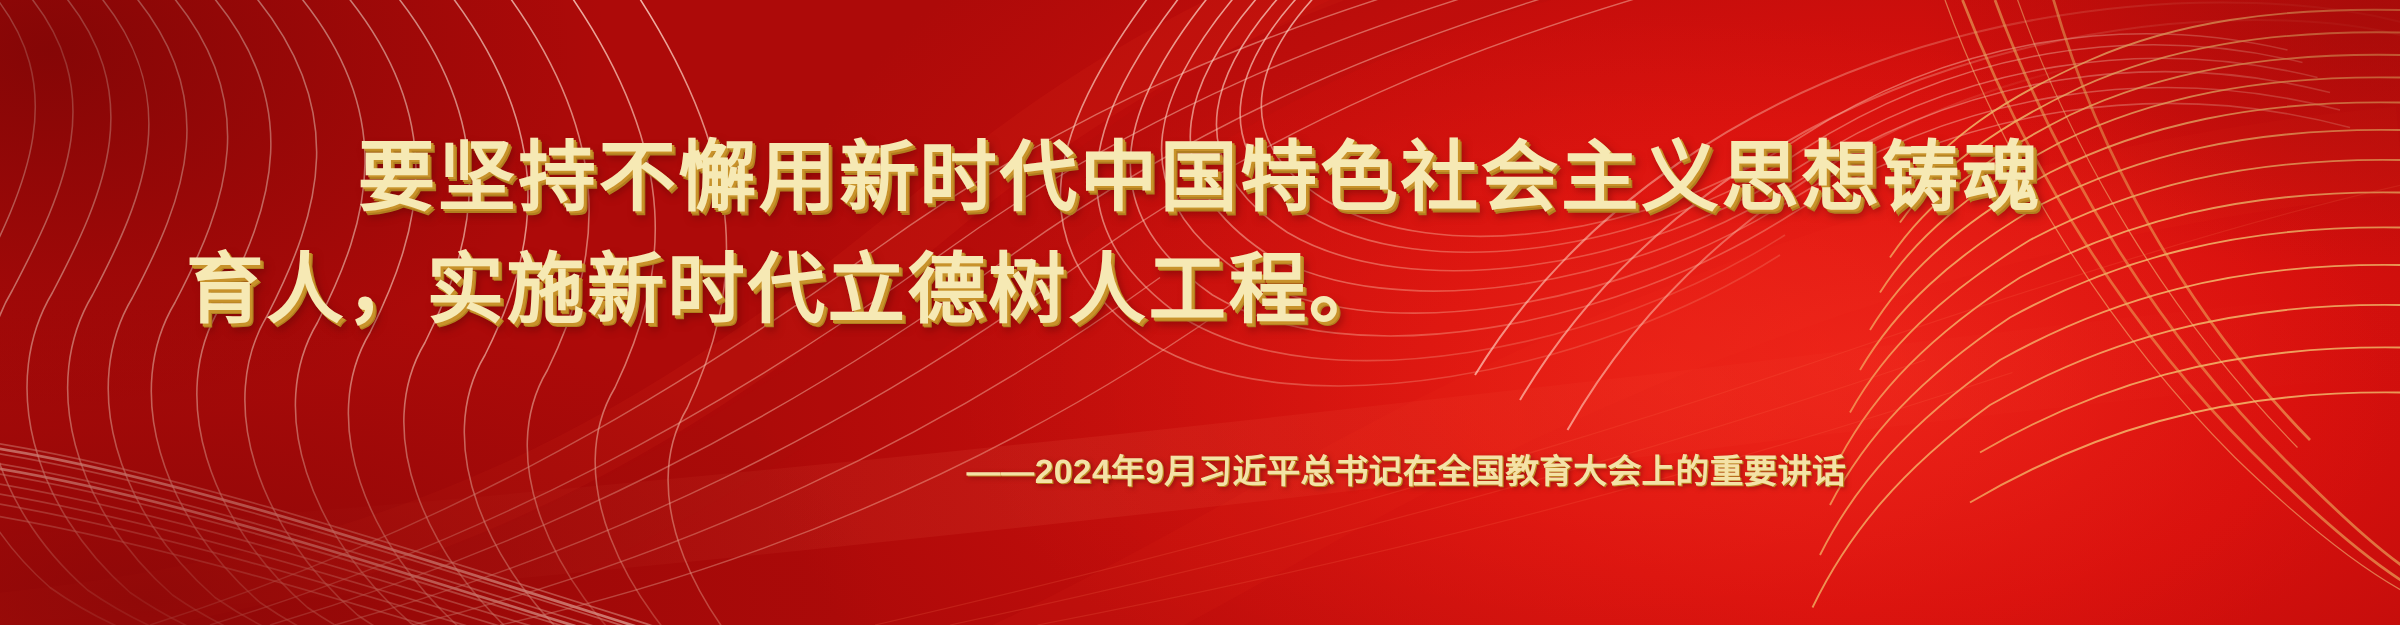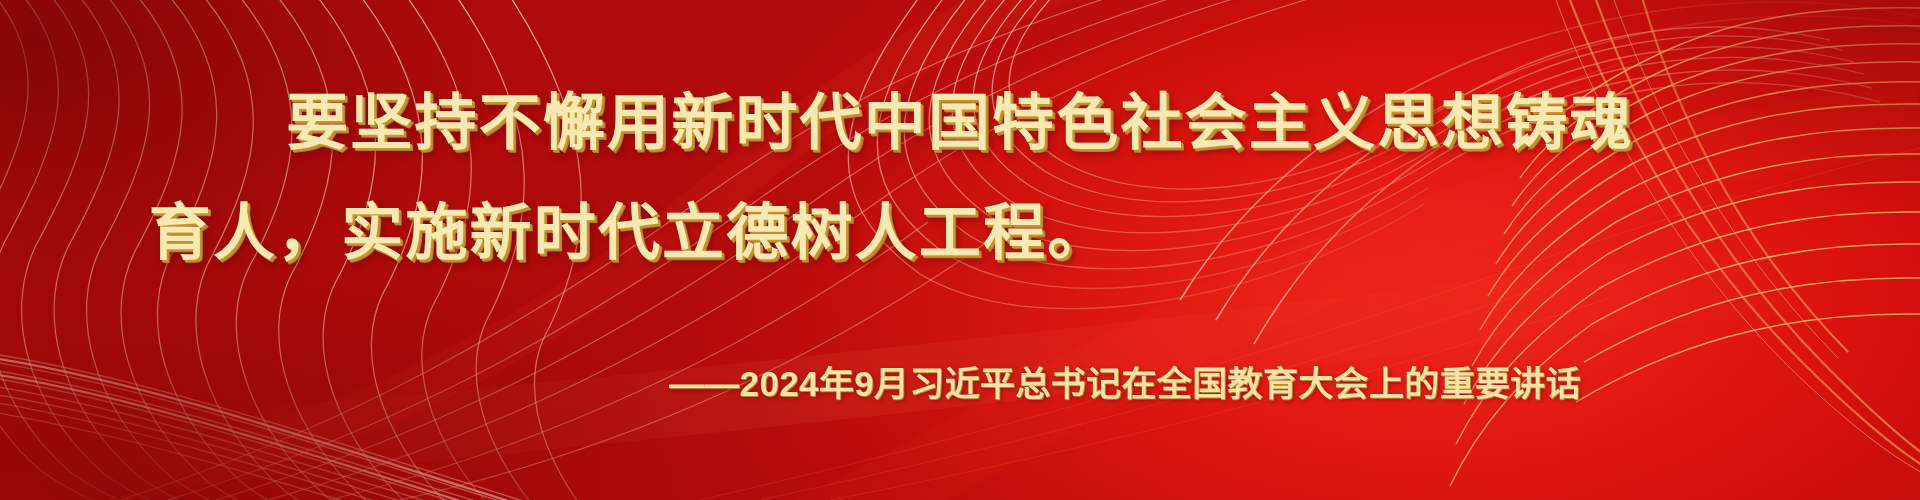--- a/index.html
+++ b/index.html
@@ -55,30 +55,30 @@
     line-height:1.0;
     font-weight:700;
     letter-spacing:.035em;
     color:#f6e9b4;
     white-space:nowrap;
     text-shadow:
       2px 2px 0 #c8922a,
       3px 3px 0 #b07e1f,
       4px 5px 7px rgba(90,5,5,.55);
   }
-  .line1{ top:92px; }
+  .line1{ top:112px; }
   .line2{ top:202px; padding-right:660px; }
 
   .attrib{
     position:absolute;
     top:355px;
     left:0; right:0;
     text-align:center;
     padding-left:330px;
-    font-size:35px;
+    font-size:27px;
     font-weight:700;
     letter-spacing:.01em;
     color:#f4e2a6;
     white-space:nowrap;
     text-shadow:
       1px 1px 0 #bb8620,
       2px 2px 4px rgba(90,5,5,.55);
   }
 </style>
 </head>

